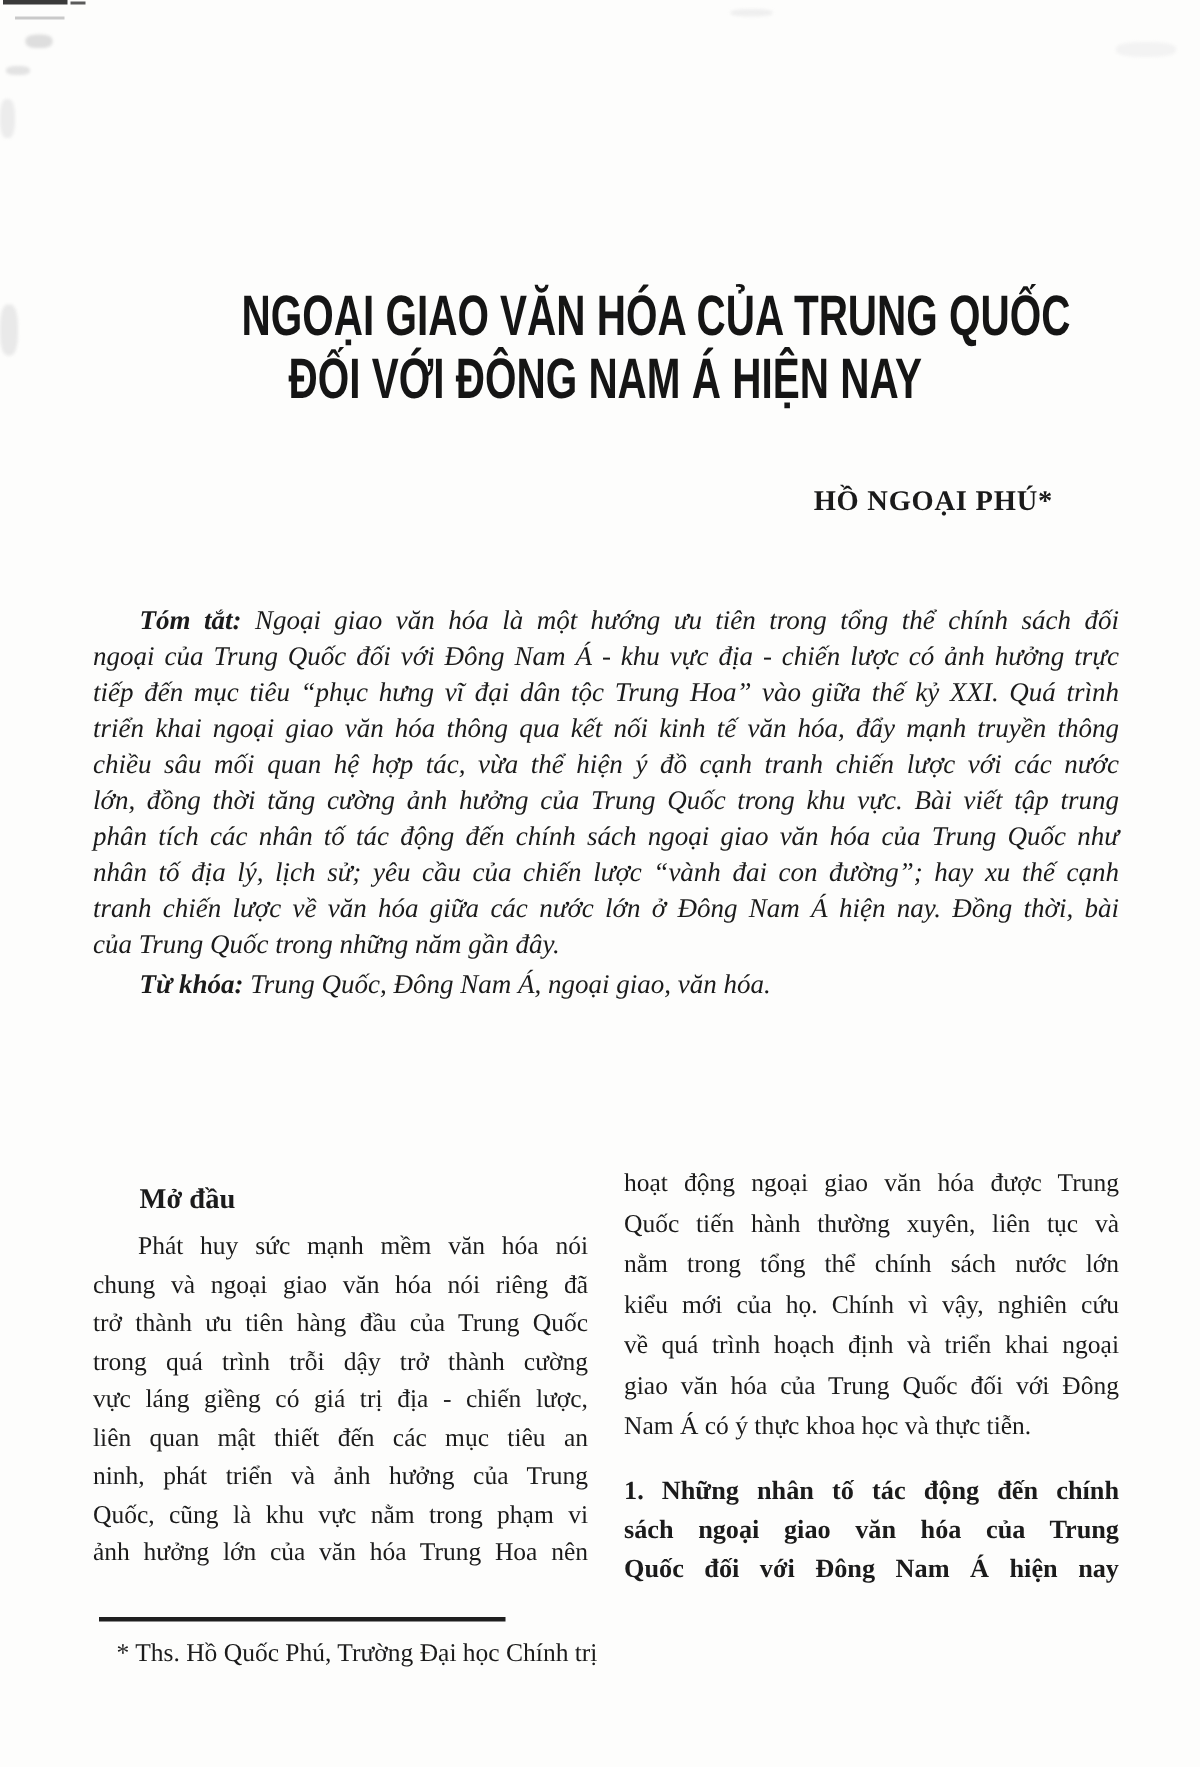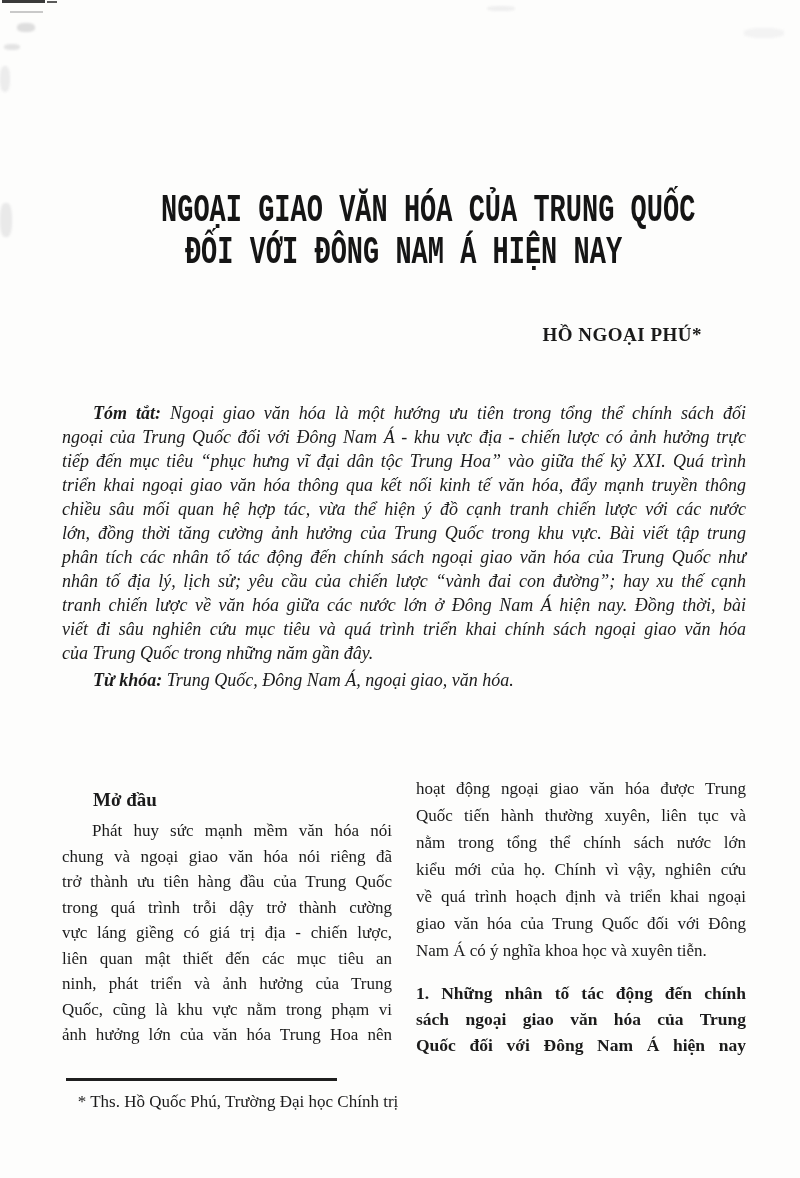--- a/index.html
+++ b/index.html
@@ -15,21 +15,21 @@
   }
   
   .artifact { position: absolute; pointer-events: none; }
 
   
   .title {
     position: absolute;
     top: 190px; left: 62px; right: 55px;
     margin: 0;
     text-align: center;
-    font-family: Liberation Mono, monospace;
+    font-family: Liberation Sans, sans-serif;
     font-weight: bold;
     font-size: 38px;
     line-height: 42px;
     letter-spacing: 0px;
     color: #151515;
   }
   .tline { transform: scaleX(0.71); transform-origin: 50% 50%; white-space: nowrap; }
 
   
   .author {
@@ -124,21 +124,20 @@
     </div>
     <div class="alines jlines">
         <div class="aline">ngoại của Trung Quốc đối với Đông Nam Á - khu vực địa - chiến lược có ảnh hưởng trực</div>
         <div class="aline">tiếp đến mục tiêu “phục hưng vĩ đại dân tộc Trung Hoa” vào giữa thế kỷ XXI. Quá trình</div>
         <div class="aline">triển khai ngoại giao văn hóa thông qua kết nối kinh tế văn hóa, đẩy mạnh truyền thông</div>
         <div class="aline">chiều sâu mối quan hệ hợp tác, vừa thể hiện ý đồ cạnh tranh chiến lược với các nước</div>
         <div class="aline">lớn, đồng thời tăng cường ảnh hưởng của Trung Quốc trong khu vực. Bài viết tập trung</div>
         <div class="aline">phân tích các nhân tố tác động đến chính sách ngoại giao văn hóa của Trung Quốc như</div>
         <div class="aline">nhân tố địa lý, lịch sử; yêu cầu của chiến lược “vành đai con đường”; hay xu thế cạnh</div>
         <div class="aline">tranh chiến lược về văn hóa giữa các nước lớn ở Đông Nam Á hiện nay. Đồng thời, bài</div>
-        <div class="aline">viết đi sâu nghiên cứu mục tiêu và quá trình triển khai chính sách ngoại giao văn hóa</div>
         <div class="aline last">của Trung Quốc trong những năm gần đây.</div>
       </div>
     <div class="keywords">
       <span class="lead-label">Từ khóa:</span><span> Trung Quốc, Đông Nam Á, ngoại giao, văn hóa.</span>
     </div>
   </section>
 
   <section class="columns">
     <div class="col">
       <div class="col-heading">Mở đầu</div>
@@ -155,21 +154,21 @@
         </div>
     </div>
     <div class="col">
       <div class="jlines right-lines">
           <div class="bline">hoạt động ngoại giao văn hóa được Trung</div>
           <div class="bline">Quốc tiến hành thường xuyên, liên tục và</div>
           <div class="bline">nằm trong tổng thể chính sách nước lớn</div>
           <div class="bline">kiểu mới của họ. Chính vì vậy, nghiên cứu</div>
           <div class="bline">về quá trình hoạch định và triển khai ngoại</div>
           <div class="bline">giao văn hóa của Trung Quốc đối với Đông</div>
-          <div class="bline last">Nam Á có ý nghĩa khoa học và xuyên tiễn.</div>
+          <div class="bline last">Nam Á có ý thực khoa học và thực tiễn.</div>
         </div>
       <div class="jlines justify-all sec-heading">
           <div class="bline">1. Những nhân tố tác động đến chính</div>
           <div class="bline">sách ngoại giao văn hóa của Trung</div>
           <div class="bline last">Quốc đối với Đông Nam Á hiện nay</div>
         </div>
     </div>
   </section>
 
   <div class="foot-rule"></div>

